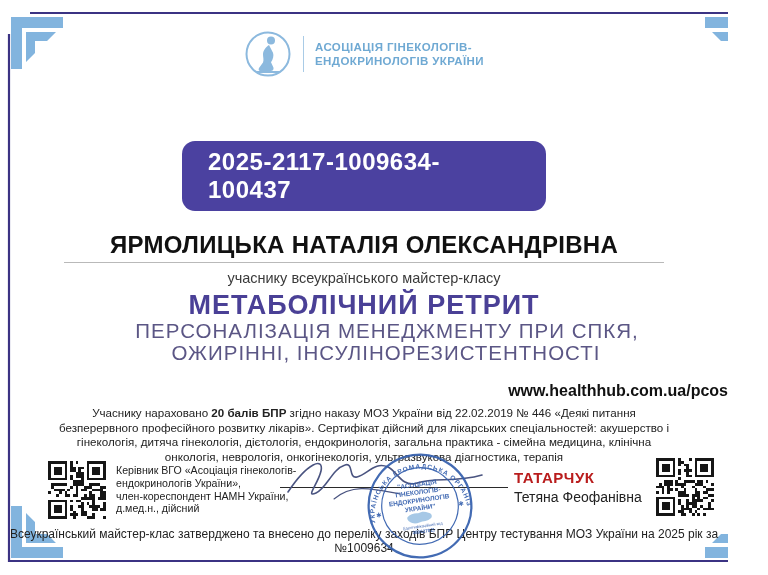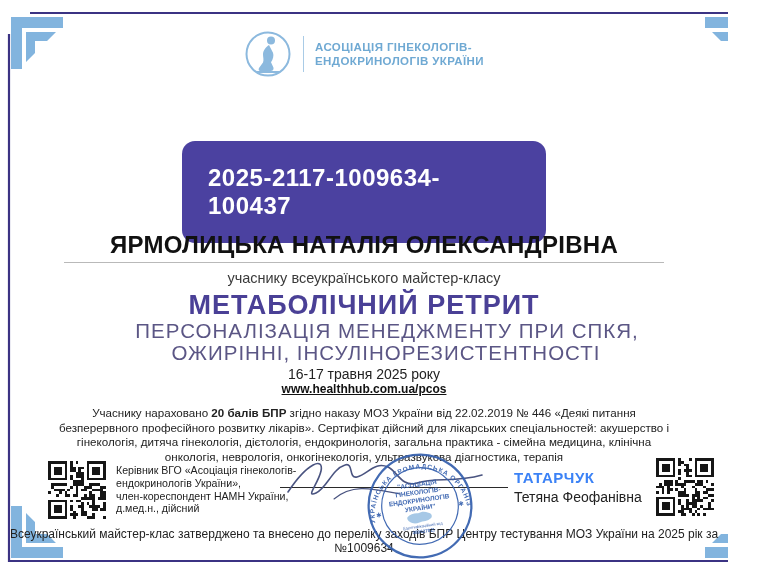--- a/index.html
+++ b/index.html
@@ -14,43 +14,43 @@
   
   .frame{position:absolute;left:0;top:0;z-index:1;}
 
   
   .logo{position:absolute;top:30px;left:0;right:0;display:flex;justify-content:center;align-items:center;gap:11px;z-index:2;}
   .logo-divider{width:1px;height:36px;background:#a9cbe6;}
   .logo-text{color:#6fa9d3;font-weight:bold;font-size:11.5px;line-height:14px;letter-spacing:.4px;text-align:left;}
 
   .title{top:80px;font-size:46px;font-weight:bold;color:#443b91;letter-spacing:1px;z-index:2;}
   .badge{top:141px;left:50%;transform:translateX(-50%);background:#4b41a0;color:#ffffff;
-         border-radius:13px;padding:23px 26px;font-size:24px;font-weight:bold;letter-spacing:.5px;z-index:2;}
+         border-radius:13px;padding:7px 26px;font-size:24px;font-weight:bold;letter-spacing:.5px;z-index:2;}
   .name{top:231px;font-size:24px;font-weight:bold;color:#111111;letter-spacing:.3px;z-index:2;}
   .rule{top:262px;left:64px;right:64px;border-top:1px solid #b9b9b9;z-index:2;}
   .role{top:270px;font-size:14.5px;color:#3a3a3a;z-index:2;}
   .event-title{top:290px;font-size:27px;font-weight:bold;color:#4a4096;letter-spacing:1px;z-index:2;}
   .event-sub{font-size:20.5px;color:#5b5685;letter-spacing:1px;z-index:2;}
   .s1{top:319px;padding-left:46px;} .s2{top:341px;padding-left:44px;}
   .date{top:366px;font-size:14px;color:#222222;z-index:2;}
-  .url{top:382px;font-size:12px;font-weight:bold;color:#111111;text-decoration:underline;z-index:2;cursor:pointer;}
+  .url{top:382px;font-size:16px;font-weight:bold;color:#111111;z-index:2;cursor:pointer;text-align:right;}
   .accr{top:406px;left:52px;right:52px;margin:0;font-size:11.6px;line-height:14.6px;text-align:center;color:#222222;z-index:2;}
 
   .qr{position:absolute;width:58px;height:58px;z-index:2;}
   .qr rect{fill:#161616;shape-rendering:crispEdges;}
   .qr-left{left:48px;top:461px;}
   .qr-right{left:656px;top:458px;}
 
   .signer-block{left:116px;top:464px;font-size:10.6px;line-height:12.8px;color:#222222;text-align:left;z-index:2;}
   .sig-line{left:280px;top:487px;width:228px;border-bottom:1.4px solid #2a2a2a;z-index:2;}
   .signature{position:absolute;left:282px;top:452px;z-index:3;}
   .seal{position:absolute;left:364px;top:450px;z-index:4;opacity:.93;transform:rotate(-8deg);}
   .seal text{font-family:"Liberation Sans",sans-serif;fill:#3560ae;}
   .signer-name{left:514px;top:469px;text-align:left;z-index:2;}
-  .surname{font-size:15px;font-weight:bold;color:#3b82f6;letter-spacing:.5px;}
+  .surname{font-size:15px;font-weight:bold;color:#b91c1c;letter-spacing:.5px;}
   .given{font-size:14px;color:#222222;margin-top:3px;}
   .footer{top:527px;font-size:12px;color:#222222;z-index:2;}
 </style>
 </head>
 <body>
 
 <div class="cert">
 
   <svg class="frame" width="768" height="575" viewBox="0 0 768 575">
     <path d="M30 13 H740 V546" fill="none" stroke="#3b3383" stroke-width="2.2"></path>
@@ -95,21 +95,20 @@
   </div>
 
   <div class="abs center name">ЯРМОЛИЦЬКА НАТАЛІЯ ОЛЕКСАНДРІВНА</div>
   <div class="abs rule"></div>
   <div class="abs center role">учаснику всеукраїнського майстер-класу</div>
 
   <div class="abs center event-title">МЕТАБОЛІЧНИЙ РЕТРИТ</div>
   <div class="abs center event-sub s1">ПЕРСОНАЛІЗАЦІЯ МЕНЕДЖМЕНТУ ПРИ СПКЯ,</div>
   <div class="abs center event-sub s2">ОЖИРІННІ, ІНСУЛІНОРЕЗИСТЕНТНОСТІ</div>
 
-  <div class="abs center date">16-17 травня 2025 року</div>
 
   <div class="abs center url">www.healthhub.com.ua/pcos</div>
 
   <p class="abs accr"><span>Учаснику нараховано </span><b>20 балів БПР</b><span> згідно наказу МОЗ України від 22.02.2019 № 446 «Деякі питання безперервного професійного розвитку лікарів». Сертифікат дійсний для лікарських спеціальностей: акушерство і гінекологія, дитяча гінекологія, дієтологія, ендокринологія, загальна практика - сімейна медицина, клінічна онкологія, неврологія, онкогінекологія, ультразвукова діагностика, терапія</span></p>
 
   <svg class="qr qr-left" viewBox="0 0 21 21">
       <rect x="0" y="0" width="1" height="1"></rect>
       <rect x="0" y="1" width="1" height="1"></rect>
       <rect x="0" y="2" width="1" height="1"></rect>
       <rect x="0" y="3" width="1" height="1"></rect>

